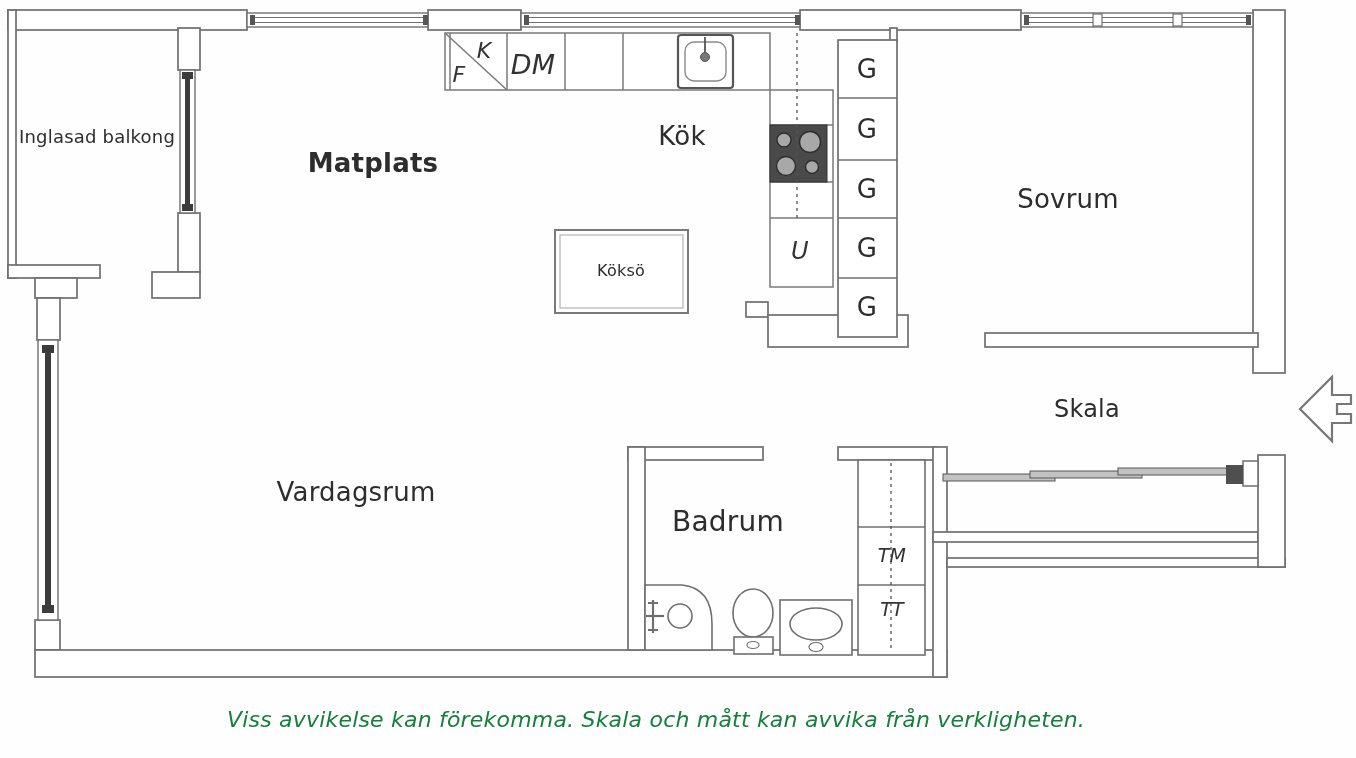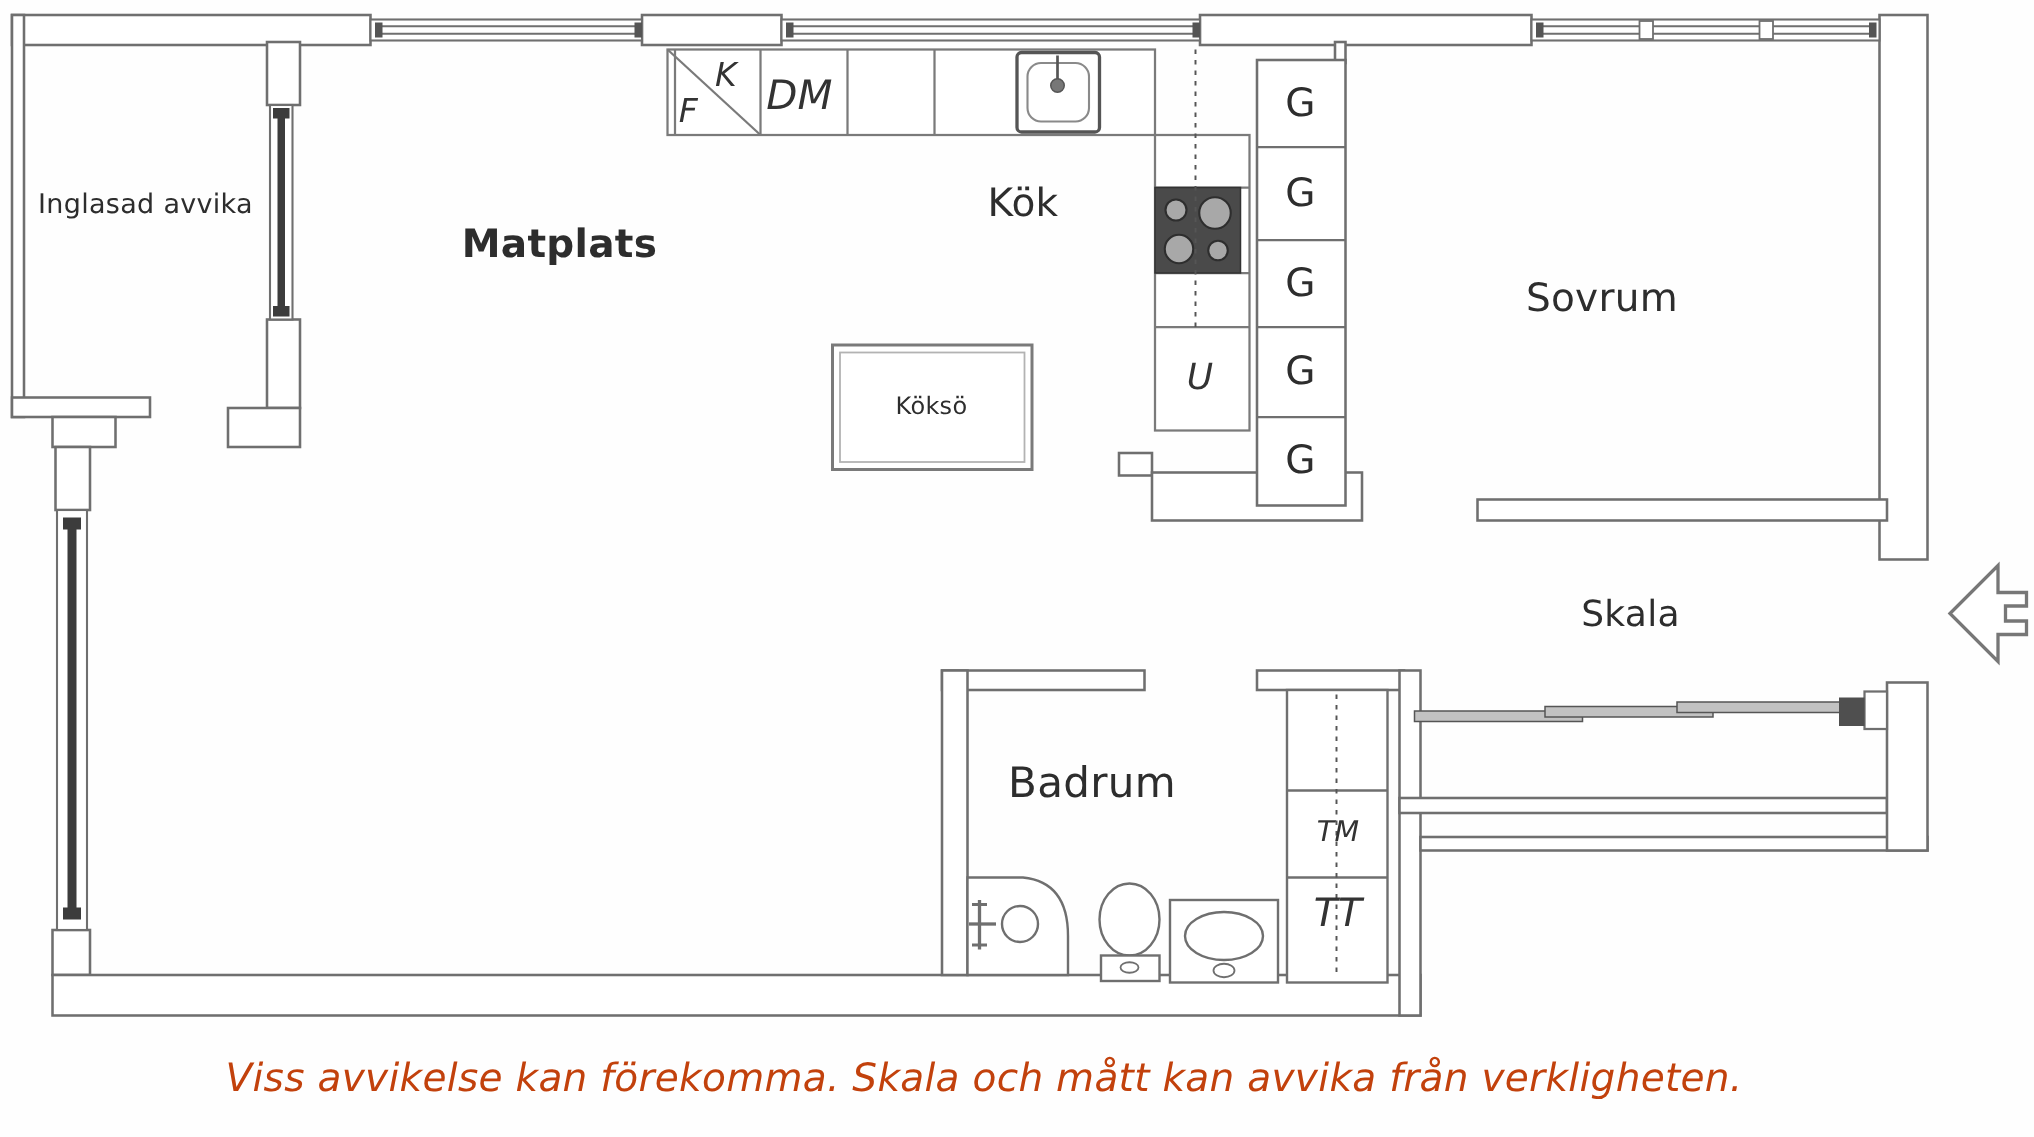--- a/index.html
+++ b/index.html
@@ -9,21 +9,21 @@
   }
   #plan-svg{position:absolute;left:0;top:0;}
   .lbl{
     position:absolute;transform:translate(-50%,-50%);
     color:#2d2d2d;white-space:nowrap;line-height:1;letter-spacing:.2px;
   }
   .room{font-size:26px;}
   .unit{font-style:italic;color:#333;}
   .caption{
     position:absolute;left:656px;top:719px;transform:translate(-50%,-50%);
-    font-size:26px;font-style:italic;color:#c2410c;white-space:nowrap;letter-spacing:.2px;
+    font-size:22px;font-style:italic;color:#15803d;white-space:nowrap;letter-spacing:.2px;
   }
 </style>
 </head>
 <body>
 
 <div id="stage">
 
   <svg id="plan-svg" width="1356" height="758" viewBox="0 0 1356 758">
 
     <g fill="#ffffff" stroke="#6f6f6f" stroke-width="1.7">
@@ -174,34 +174,35 @@
         <rect x="943" y="474" width="112" height="7"></rect>
         <rect x="1030" y="471" width="112" height="7"></rect>
         <rect x="1118" y="468" width="112" height="7"></rect>
       </g>
       <rect x="1243" y="461" width="15" height="25" fill="#fff" stroke="#6f6f6f" stroke-width="1.5"></rect>
       <rect x="1226" y="465" width="17" height="19" fill="#4f4f4f"></rect>
       <polygon points="1300,409 1332,377 1332,395 1351,395 1351,404 1337,404 1337,414 1351,414 1351,423 1332,423 1332,441" fill="#fff" stroke="#777" stroke-width="2.2"></polygon>
     </g>
   </svg>
 
-  <div class="lbl" style="left:97px;top:137px;font-size:18px;">Inglasad avvika</div>
+  <div class="lbl" style="left:97px;top:137px;font-size:18px;">Inglasad balkong</div>
   <div class="lbl room" style="left:373px;top:163px;font-weight:bold;">Matplats</div>
   <div class="lbl room" style="left:682px;top:136px;">Kök</div>
   <div class="lbl" style="left:621px;top:271px;font-size:16px;text-align:right;">Köksö</div>
   <div class="lbl room" style="left:1068px;top:199px;text-align:right;">Sovrum</div>
   <div class="lbl room" style="left:1087px;top:409px;font-size:24px;">Skala</div>
+  <div class="lbl room" style="left:356px;top:492px;">Vardagsrum</div>
   <div class="lbl room" style="left:728px;top:522px;font-size:28px;">Badrum</div>
 
   <div class="lbl unit" style="left:484px;top:51px;font-size:22px;">K</div>
   <div class="lbl unit" style="left:459px;top:75px;font-size:22px;">F</div>
   <div class="lbl unit" style="left:533px;top:64px;font-size:27px;">DM</div>
   <div class="lbl" style="left:867px;top:69px;font-size:26px;">G</div>
   <div class="lbl" style="left:867px;top:129px;font-size:26px;">G</div>
   <div class="lbl" style="left:867px;top:189px;font-size:26px;">G</div>
   <div class="lbl" style="left:867px;top:248px;font-size:26px;">G</div>
   <div class="lbl" style="left:867px;top:307px;font-size:26px;">G</div>
   <div class="lbl unit" style="left:800px;top:251px;font-size:24px;">U</div>
   <div class="lbl unit" style="left:892px;top:555px;font-size:19px;">TM</div>
-  <div class="lbl unit" style="left:892px;top:609px;font-size:26px;">TT</div>
+  <div class="lbl unit" style="left:892px;top:609px;font-size:19px;">TT</div>
 
   <div class="caption">Viss avvikelse kan förekomma. Skala och mått kan avvika från verkligheten.</div>
 </div>
 
 </body></html>

